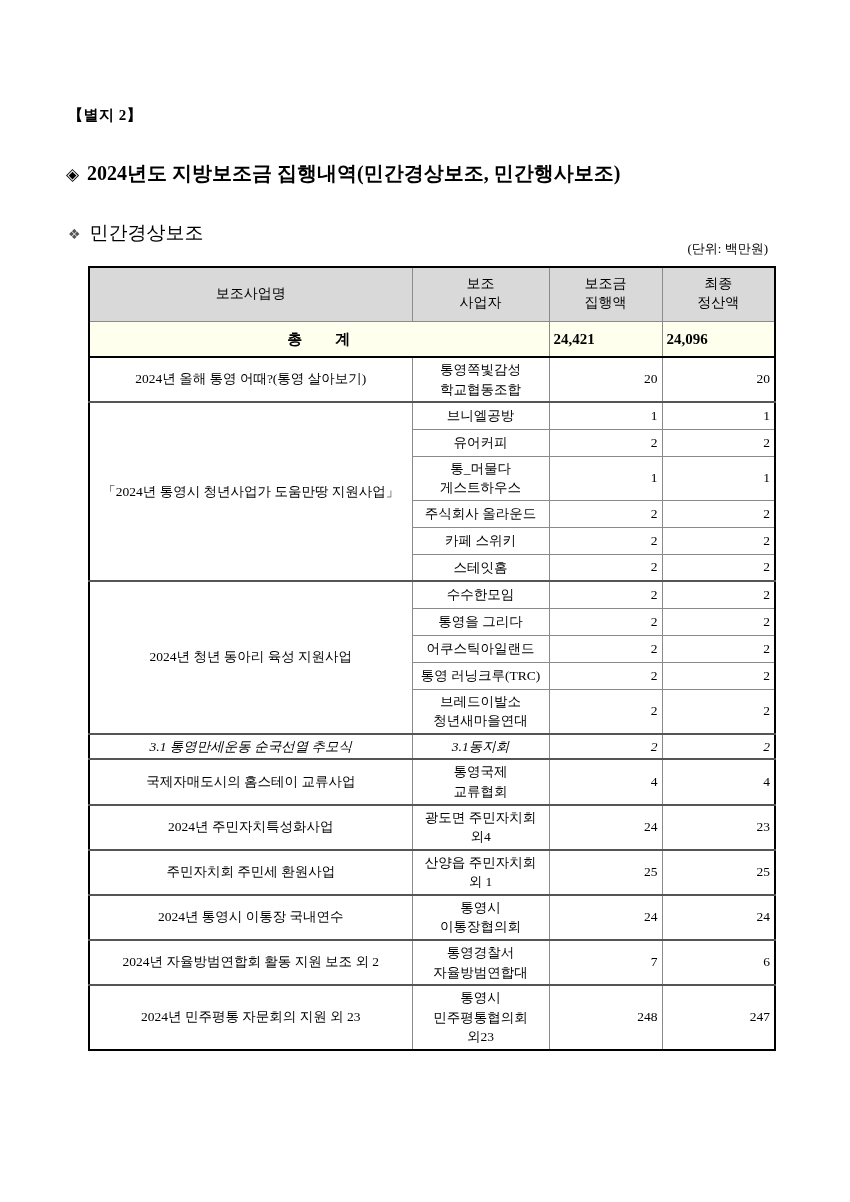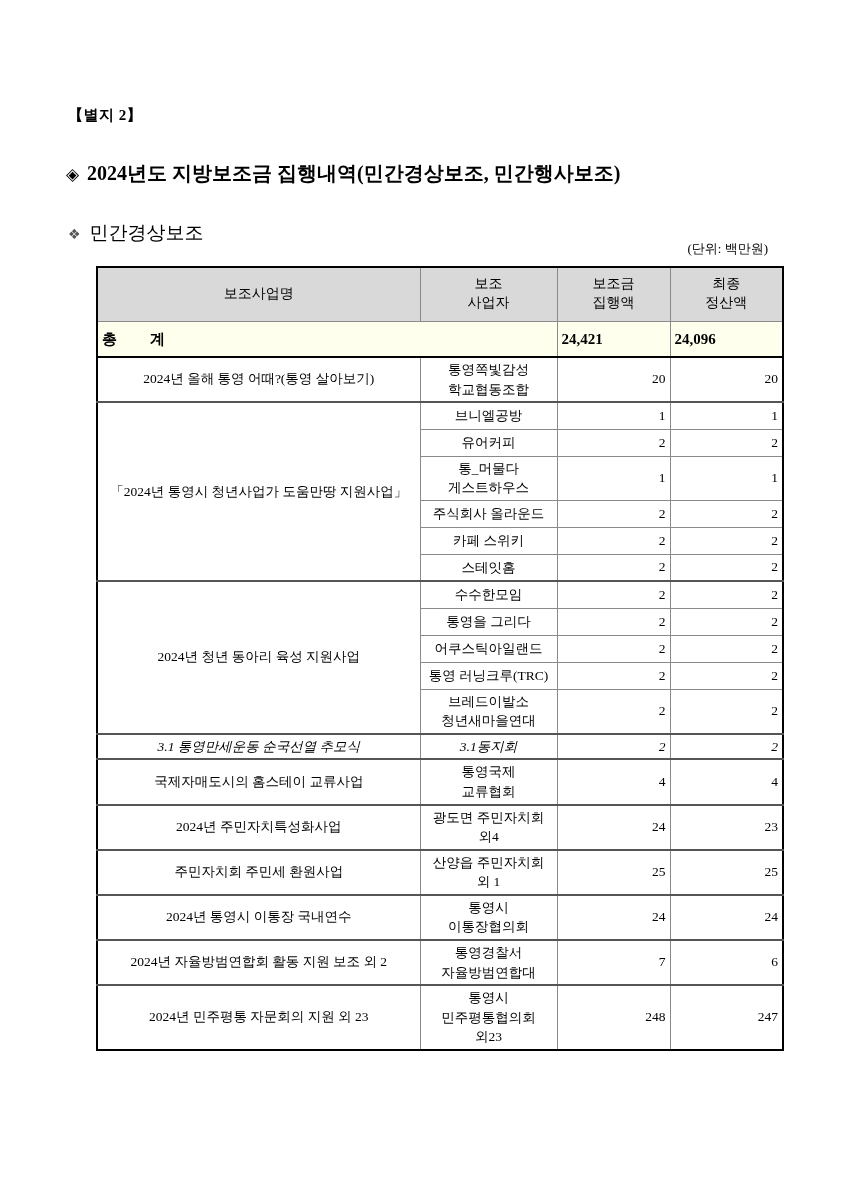--- a/index.html
+++ b/index.html
@@ -61,21 +61,21 @@
   .unit-note {
     position: absolute;
     right: 82px; top: 240px;
     font-size: 13px;
     white-space: nowrap;
   }
 
   
   .table-wrap {
     position: absolute;
-    left: 96px; top: 266px;
+    left: 88px; top: 266px;
     width: 686px;
   }
   table.grant {
     border-collapse: collapse;
     width: 686px;
     table-layout: fixed;
     font-size: 13.5px;
   }
   table.grant td, table.grant th {
     border: 1px solid #8a8a8a;
@@ -102,21 +102,21 @@
   thead th span { display: block; }
 
   tr.total-row td {
     background: #ffffee;
     font-weight: 700;
     height: 36px;
     border-bottom: 2px solid #000;
     font-size: 15px;
   }
   tr.total-row td.label {
-    text-align: left;
+    text-align: center;
     letter-spacing: 1px;
     margin-top: 44px;
   }
   tr.total-row td.num {
     text-align: left;
     padding-right: 8px;
     font-size: 15px;
   }
 
   td.prog {

